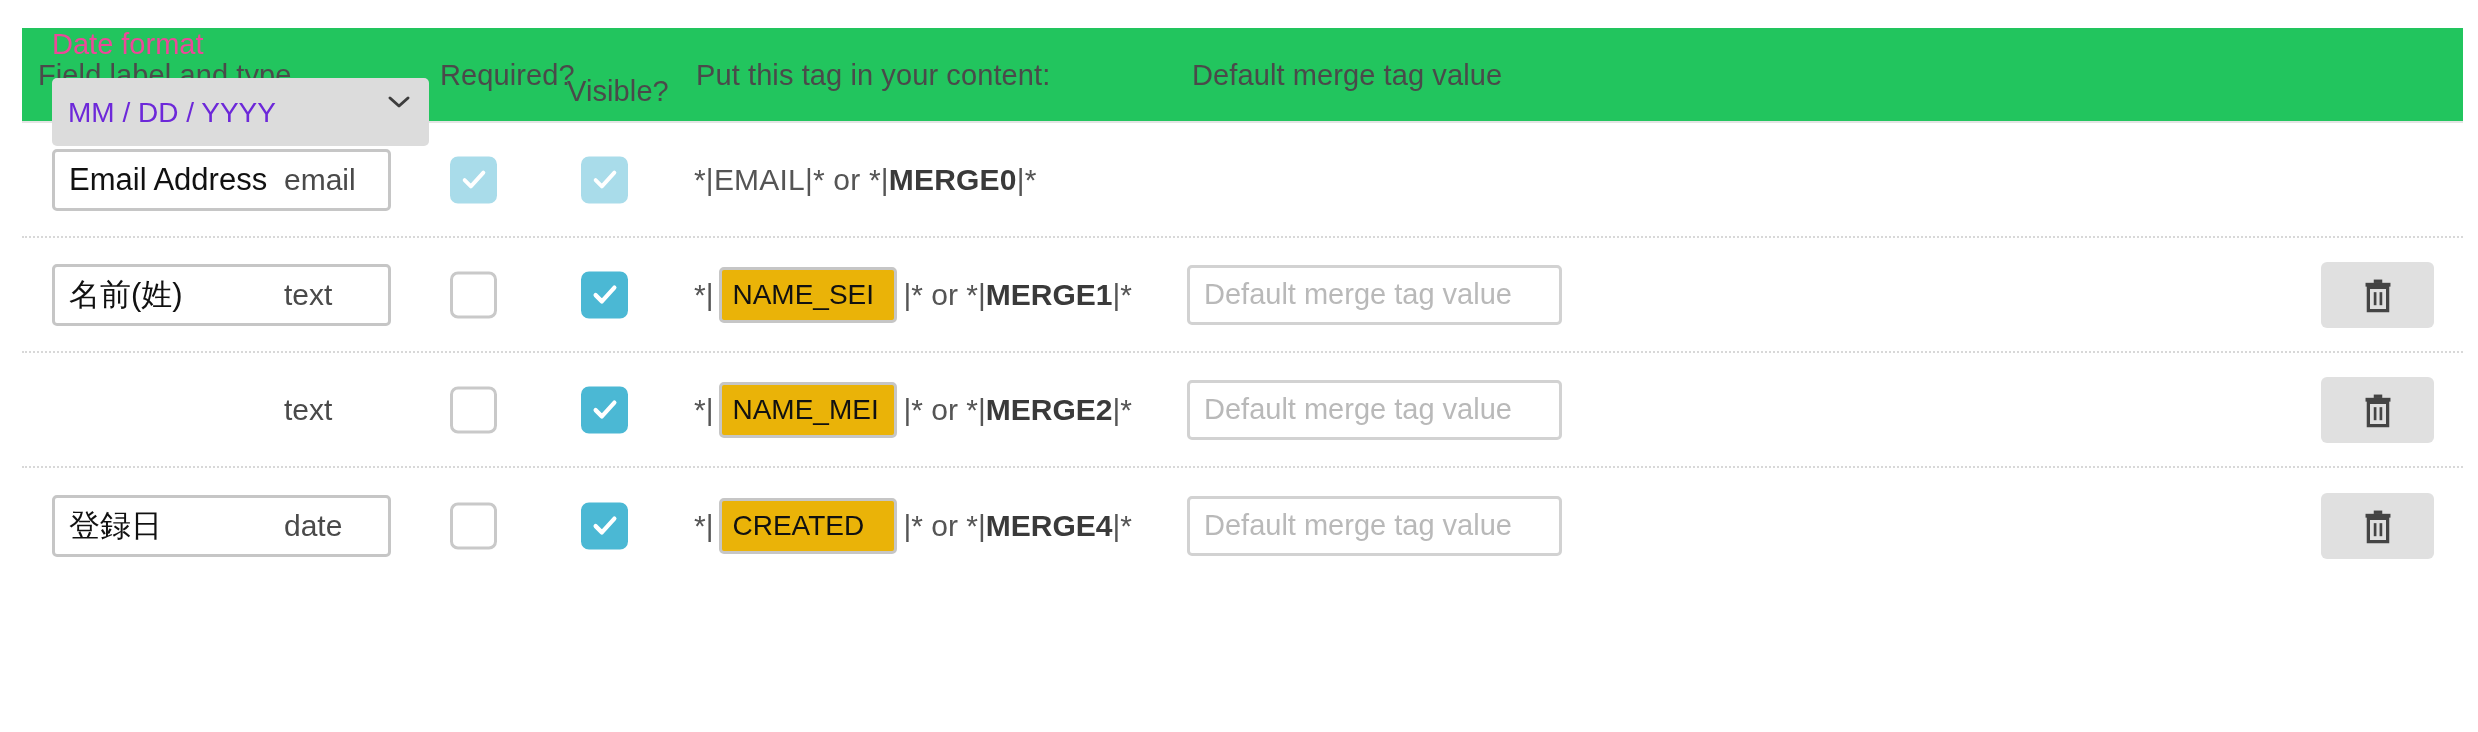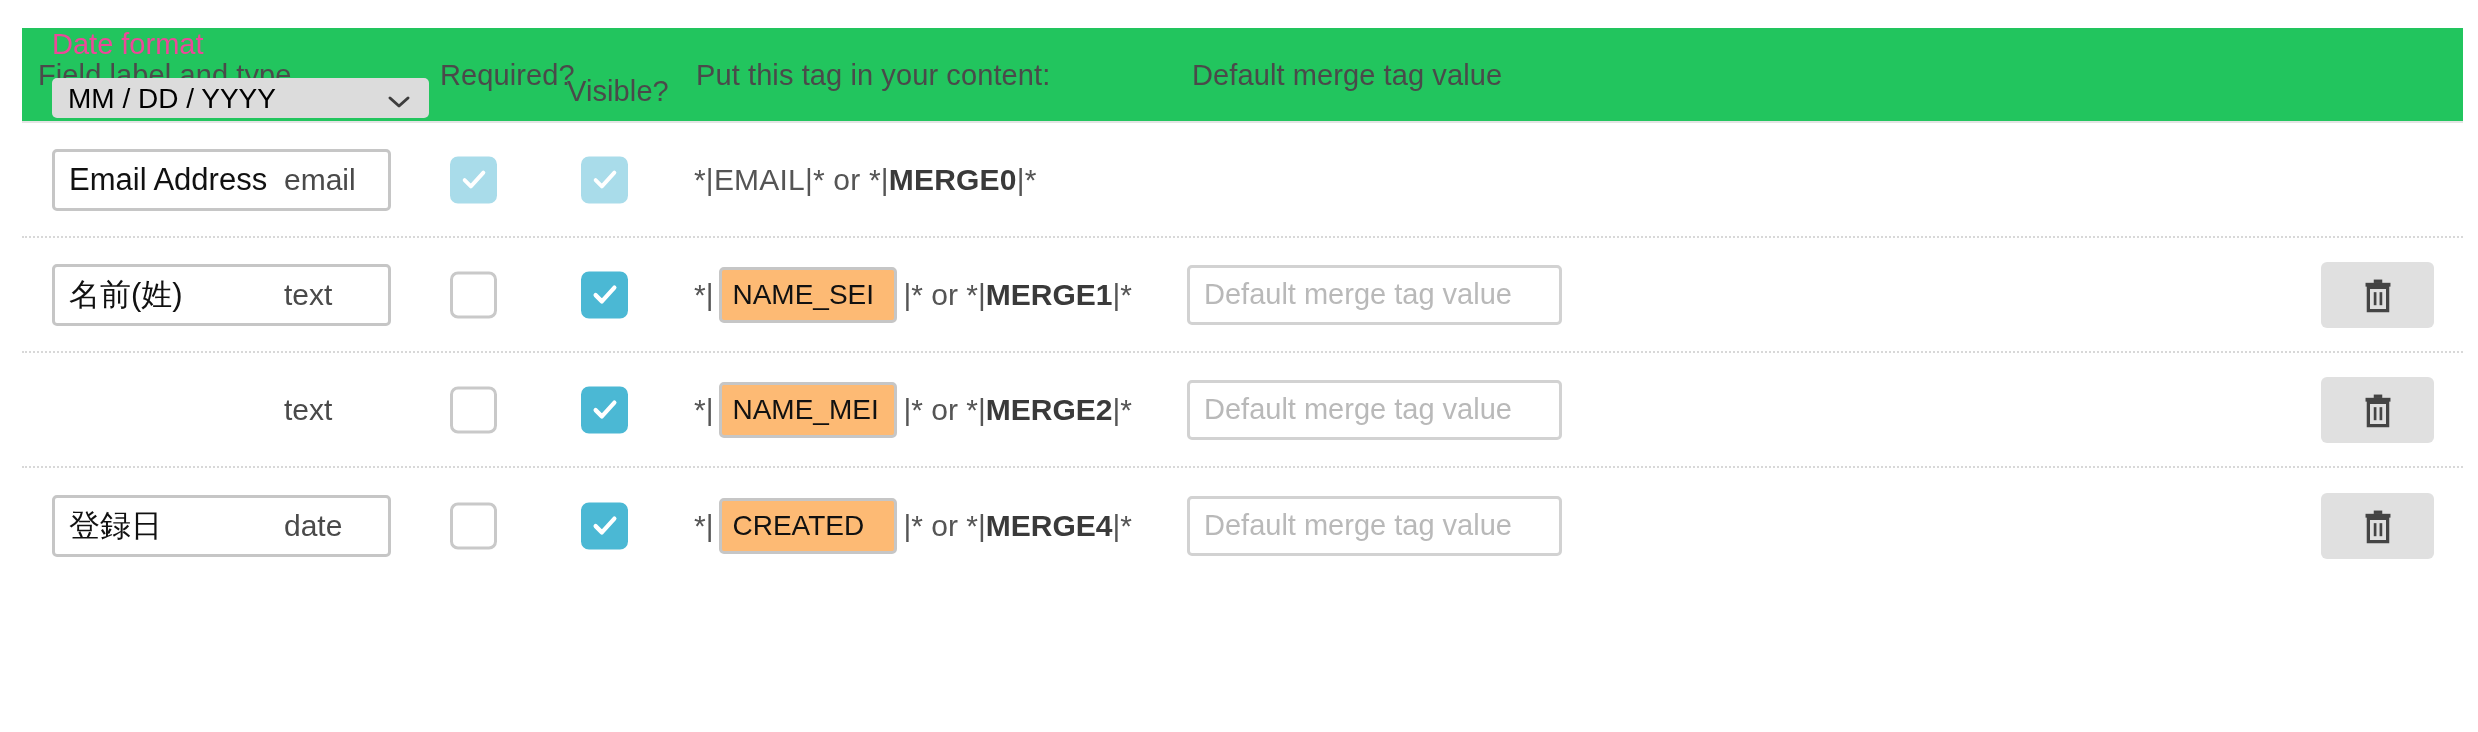--- a/index.html
+++ b/index.html
@@ -120,21 +120,21 @@
   }
   .tag-plain .mrg { color: #3a3a3a; font-weight: 700; }
   .tag-pre, .tag-post { font-size: 30px; color: #555555; }
   .tag-post .mrg { color: #3a3a3a; font-weight: 700; }
   .tag-input {
     width: 178px;
     height: 56px;
     margin: 0 6px;
     border: 3px solid #c6c6c6;
     border-radius: 5px;
-    background: #fdba74;
+    background: #eab308;
     font-family: "Liberation Sans", "DejaVu Sans", sans-serif;
     font-size: 28px;
     color: #111111;
     padding: 0 10px;
     outline: none;
   }
 
   
   .default-input {
     left: 1165px;
@@ -179,27 +179,27 @@
     color: #ec4899;
     margin-bottom: 17px;
   }
   .df-select-wrap {
     position: relative;
     width: 377px;
     height: 52px;
   }
   .df-select {
     width: 377px;
-    height: 40px;
+    height: 68px;
     background: #dcdcdc;
     border: none;
     border-radius: 5px;
     font-family: "Liberation Sans", "DejaVu Sans", sans-serif;
     font-size: 28px;
-    color: #000000;
+    color: #6d28d9;
     padding: 0 16px;
     outline: none;
     -webkit-appearance: none;
     appearance: none;
     cursor: pointer;
   }
   .df-caret {
     position: absolute;
     right: 18px;
     top: 50%;

